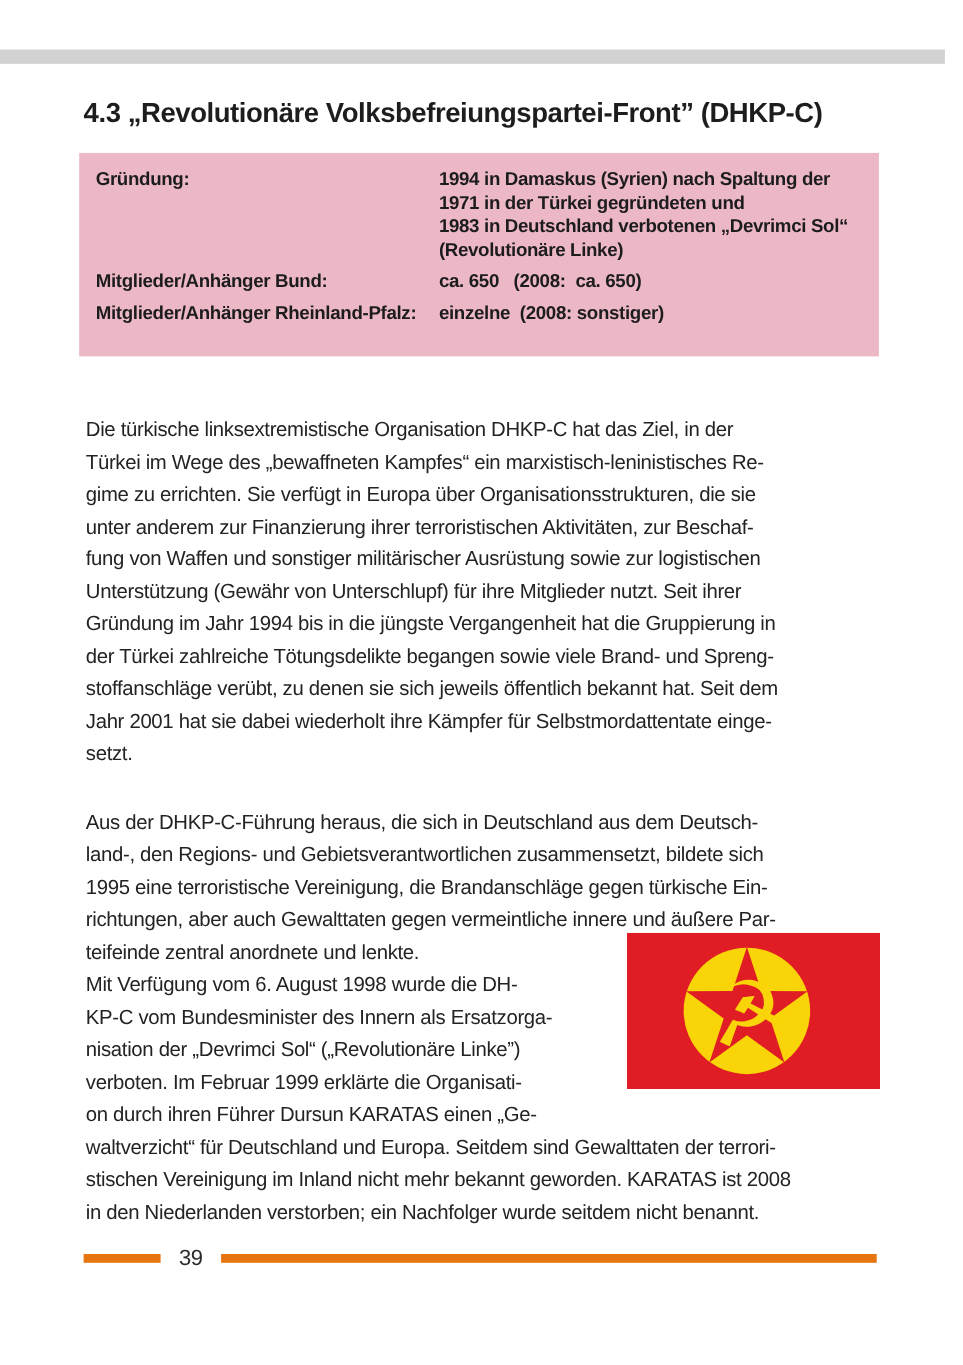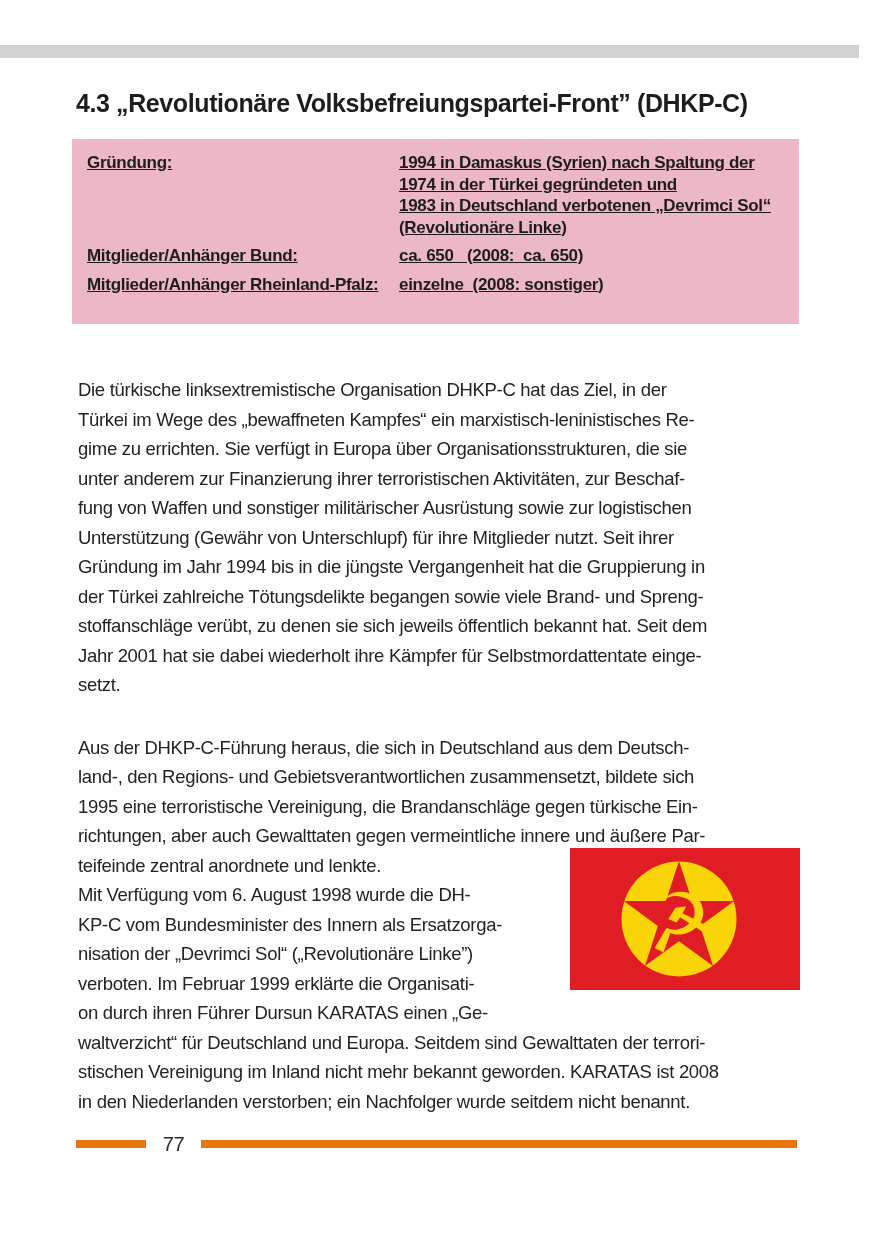--- a/index.html
+++ b/index.html
@@ -45,21 +45,20 @@
     margin-bottom: 7px;
   }
   .info-row:last-child { margin-bottom: 16px; }
   .info-label, .info-value {
     font-size: 17px;
     line-height: 21.5px;
     font-weight: bold;
     color: #1c1c1e;
     letter-spacing: -0.3px;
     white-space: pre;
-    text-decoration: underline;
   }
   .para {
     margin: 0;
     padding-left: 6px;
     font-size: 18.5px;
     line-height: 29.5px;
     letter-spacing: -0.3px;
     color: #232323;
     white-space: pre;
   }
@@ -97,21 +96,21 @@
   <div class="top-bar"></div>
 
   <div class="content">
 
     <h1 class="doc-heading">4.3 „Revolutionäre Volksbefreiungspartei-Front” (DHKP-C)</h1>
 
     <div class="info-box">
       <div class="info-row">
         <div class="info-label">Gründung:</div>
         <div class="info-value">1994 in Damaskus (Syrien) nach Spaltung der
-1974 in der Türkei gegründeten und
+1971 in der Türkei gegründeten und
 1983 in Deutschland verbotenen „Devrimci Sol“
 (Revolutionäre Linke)</div>
       </div>
       <div class="info-row">
         <div class="info-label">Mitglieder/Anhänger Bund:</div>
         <div class="info-value">ca. 650   (2008:  ca. 650)</div>
       </div>
       <div class="info-row">
         <div class="info-label">Mitglieder/Anhänger Rheinland-Pfalz:</div>
         <div class="info-value">einzelne  (2008: sonstiger)</div>
@@ -147,16 +146,16 @@
   </div>
 
   <svg class="flag" viewBox="0 0 230 142" xmlns="http://www.w3.org/2000/svg">
     <rect x="0" y="0" width="230" height="142" fill="#e01d24"></rect>
     <circle cx="109" cy="71" r="57.5" fill="#f9d408"></circle>
     <polygon points="109,13 122.1,53 164.2,53.1 130.1,77.9 143.1,117.9 109,93.2 74.9,117.9 87.9,77.9 53.8,53.1 95.9,53" fill="#e01d24"></polygon>
     <text x="109" y="74" font-size="78" text-anchor="middle" dominant-baseline="central" font-family="DejaVu Sans, sans-serif" transform="rotate(-10 109 74)" fill="#f9d408">☭</text>
   </svg>
 
   <div class="footer-bar footer-bar-left"></div>
-  <div class="footer-page-number">77</div>
+  <div class="footer-page-number">39</div>
   <div class="footer-bar footer-bar-right"></div>
 
 </div>
 
 </body></html>

